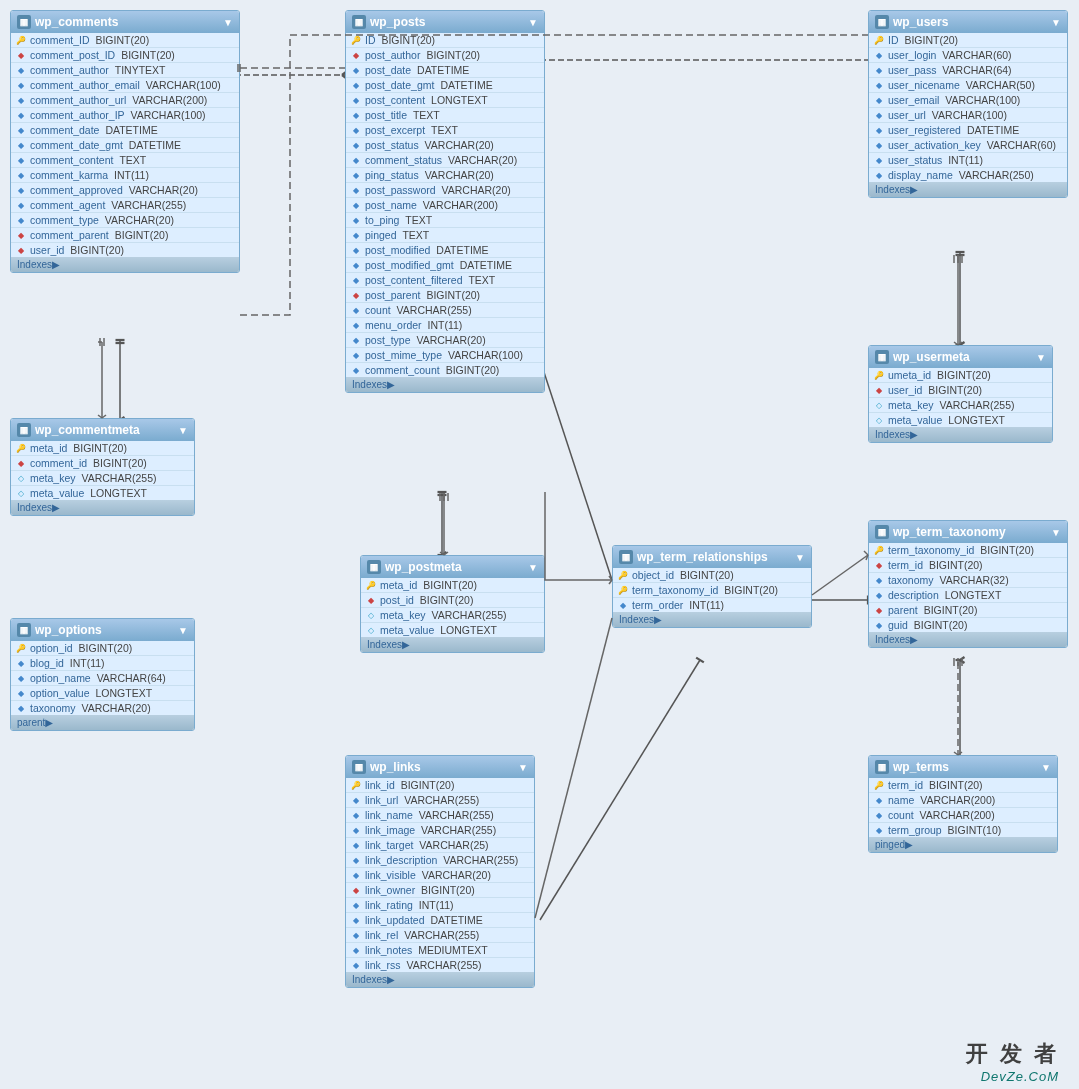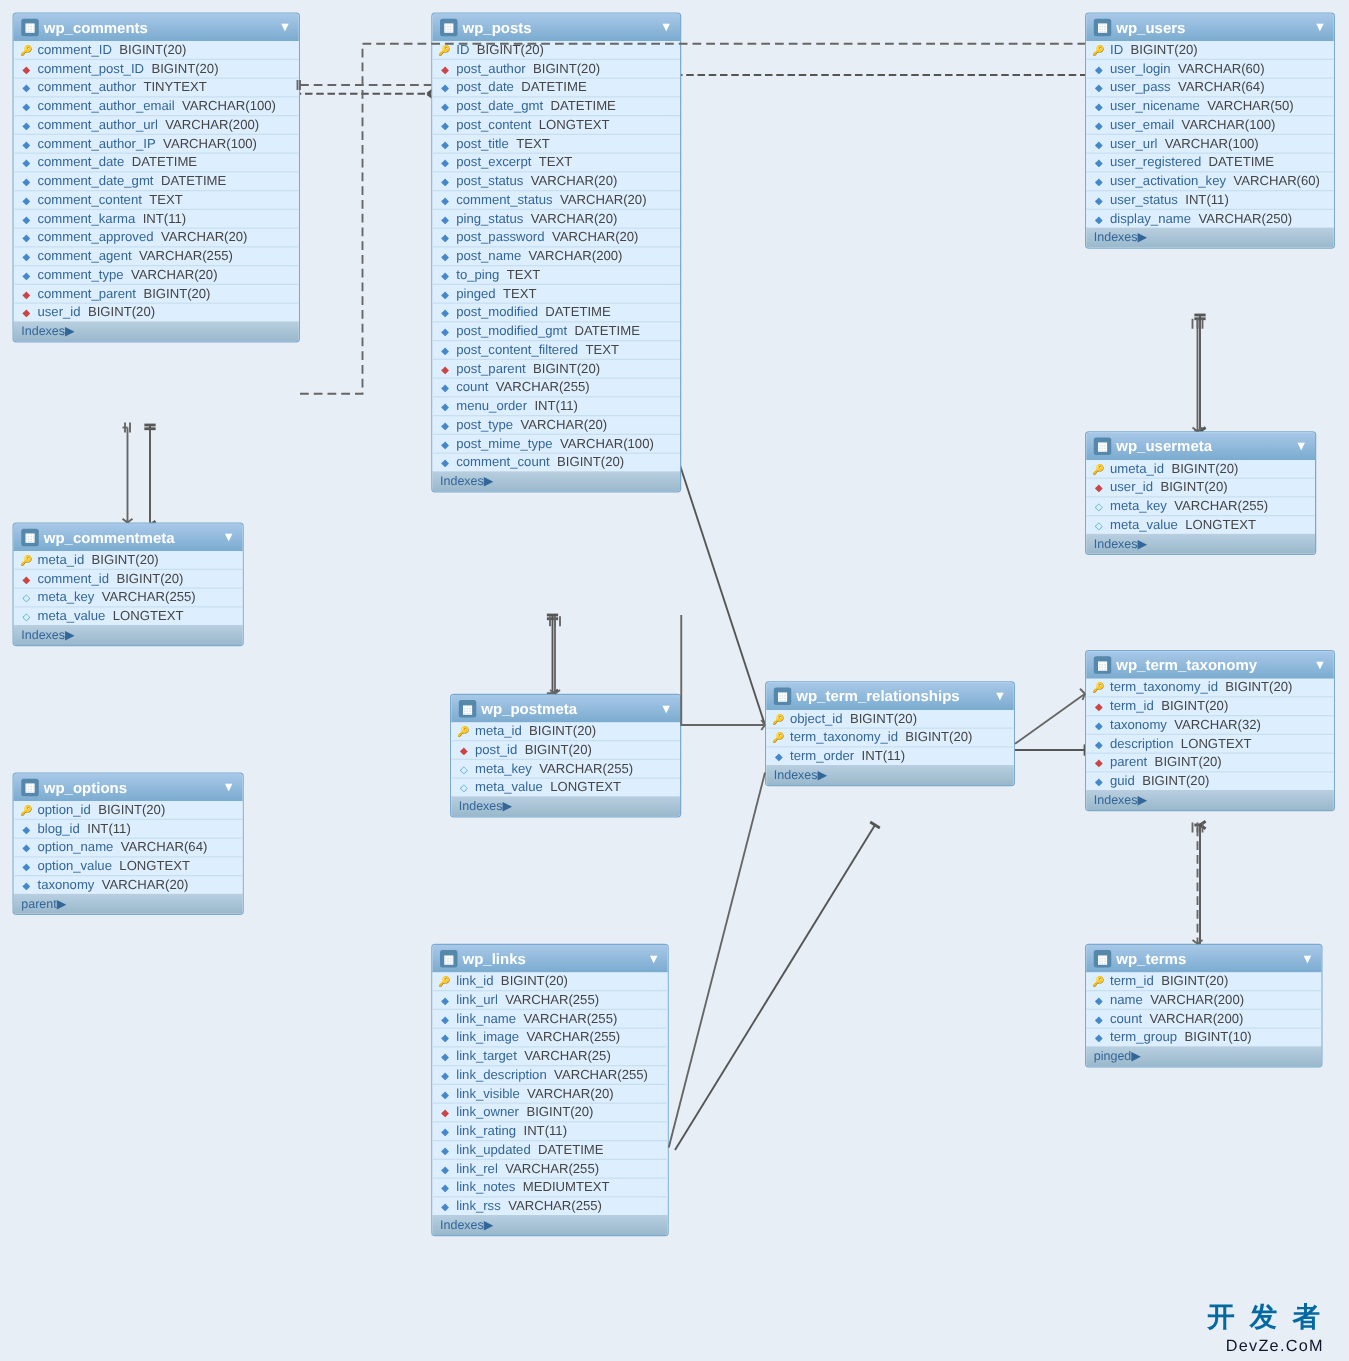--- a/index.html
+++ b/index.html
@@ -135,32 +135,33 @@
       width: 1079px;
       height: 1089px;
       pointer-events: none;
     }
 
     .watermark {
       position: absolute;
       bottom: 20px;
       right: 20px;
       font-size: 22px;
-      color: #0369a1;
+      color: #404040;
       font-weight: bold;
       letter-spacing: 3px;
     }
 
     .watermark-sub {
       position: absolute;
       bottom: 5px;
       right: 20px;
       font-size: 13px;
-      color: #0f172a;
+      color: #0f766e;
       letter-spacing: 1px;
+      font-style: italic;
     }
   </style>
 </head>
 <body>
 
 <div class="db-canvas">
 
   <svg class="connections">
 
     <line x1="235" y1="75" x2="345" y2="75" stroke="#555" stroke-width="1.5" stroke-dasharray="6,3" marker-start="url(#fork)" marker-end="url(#many)"></line>

